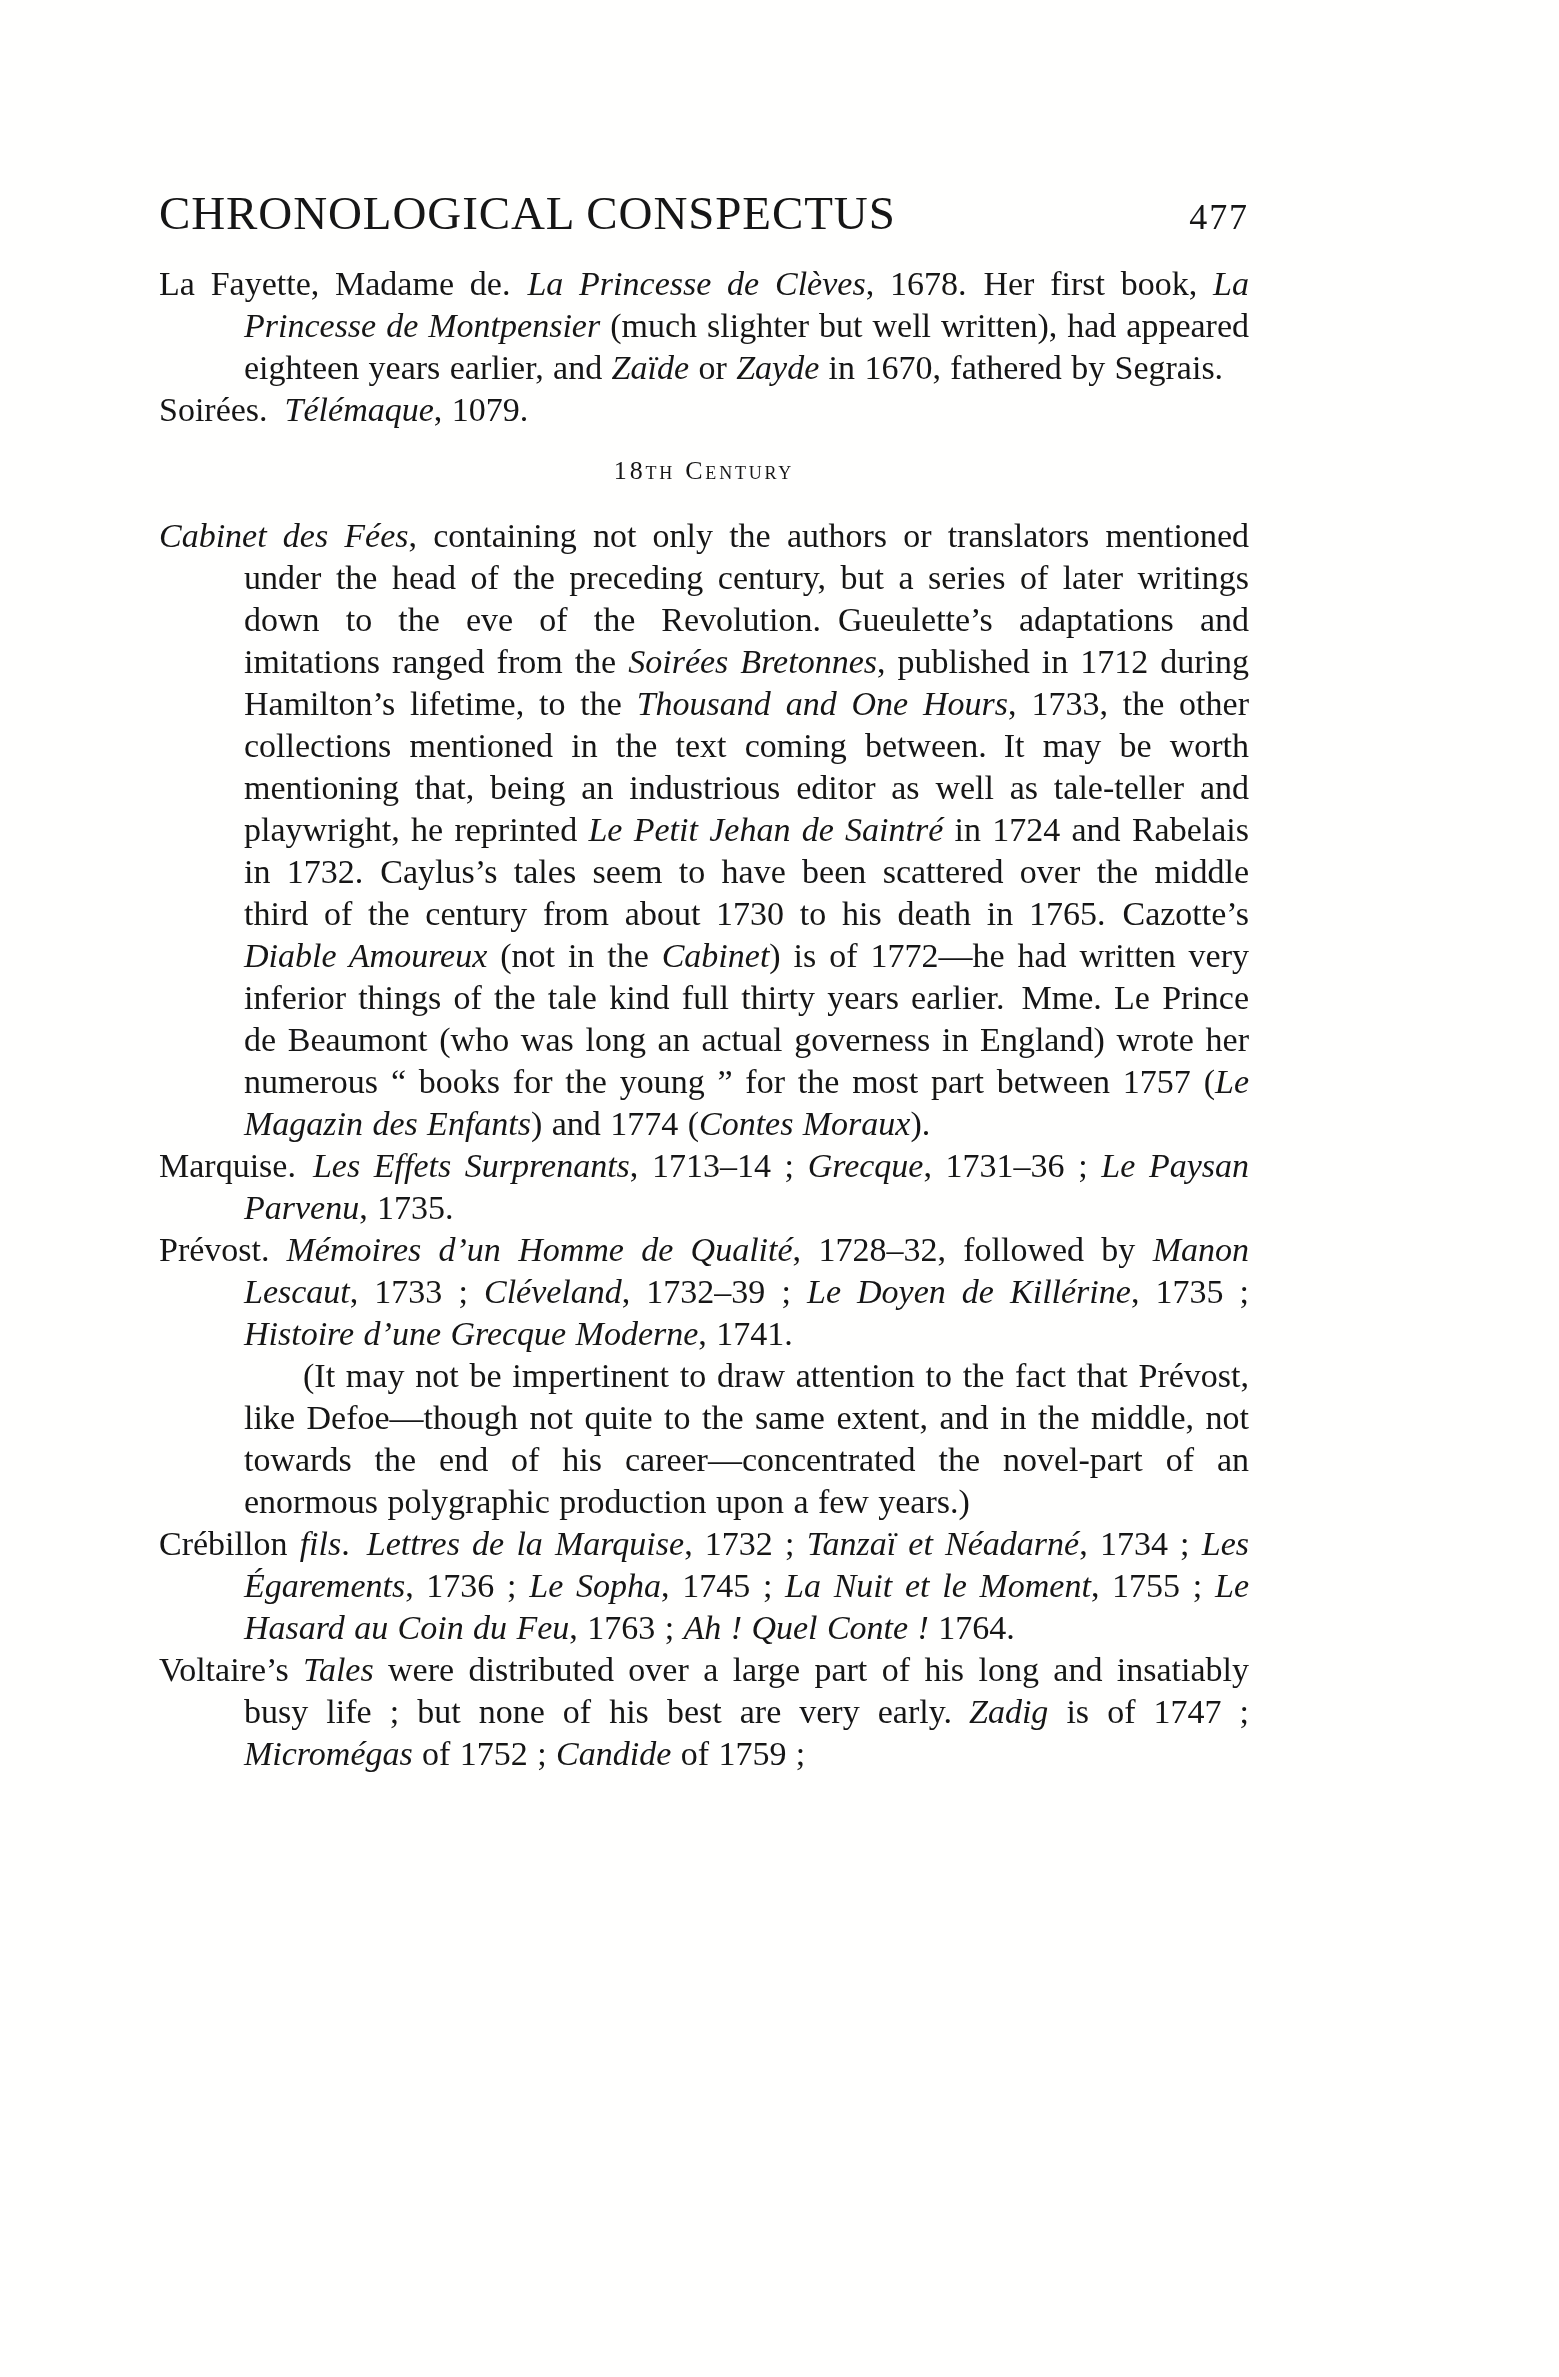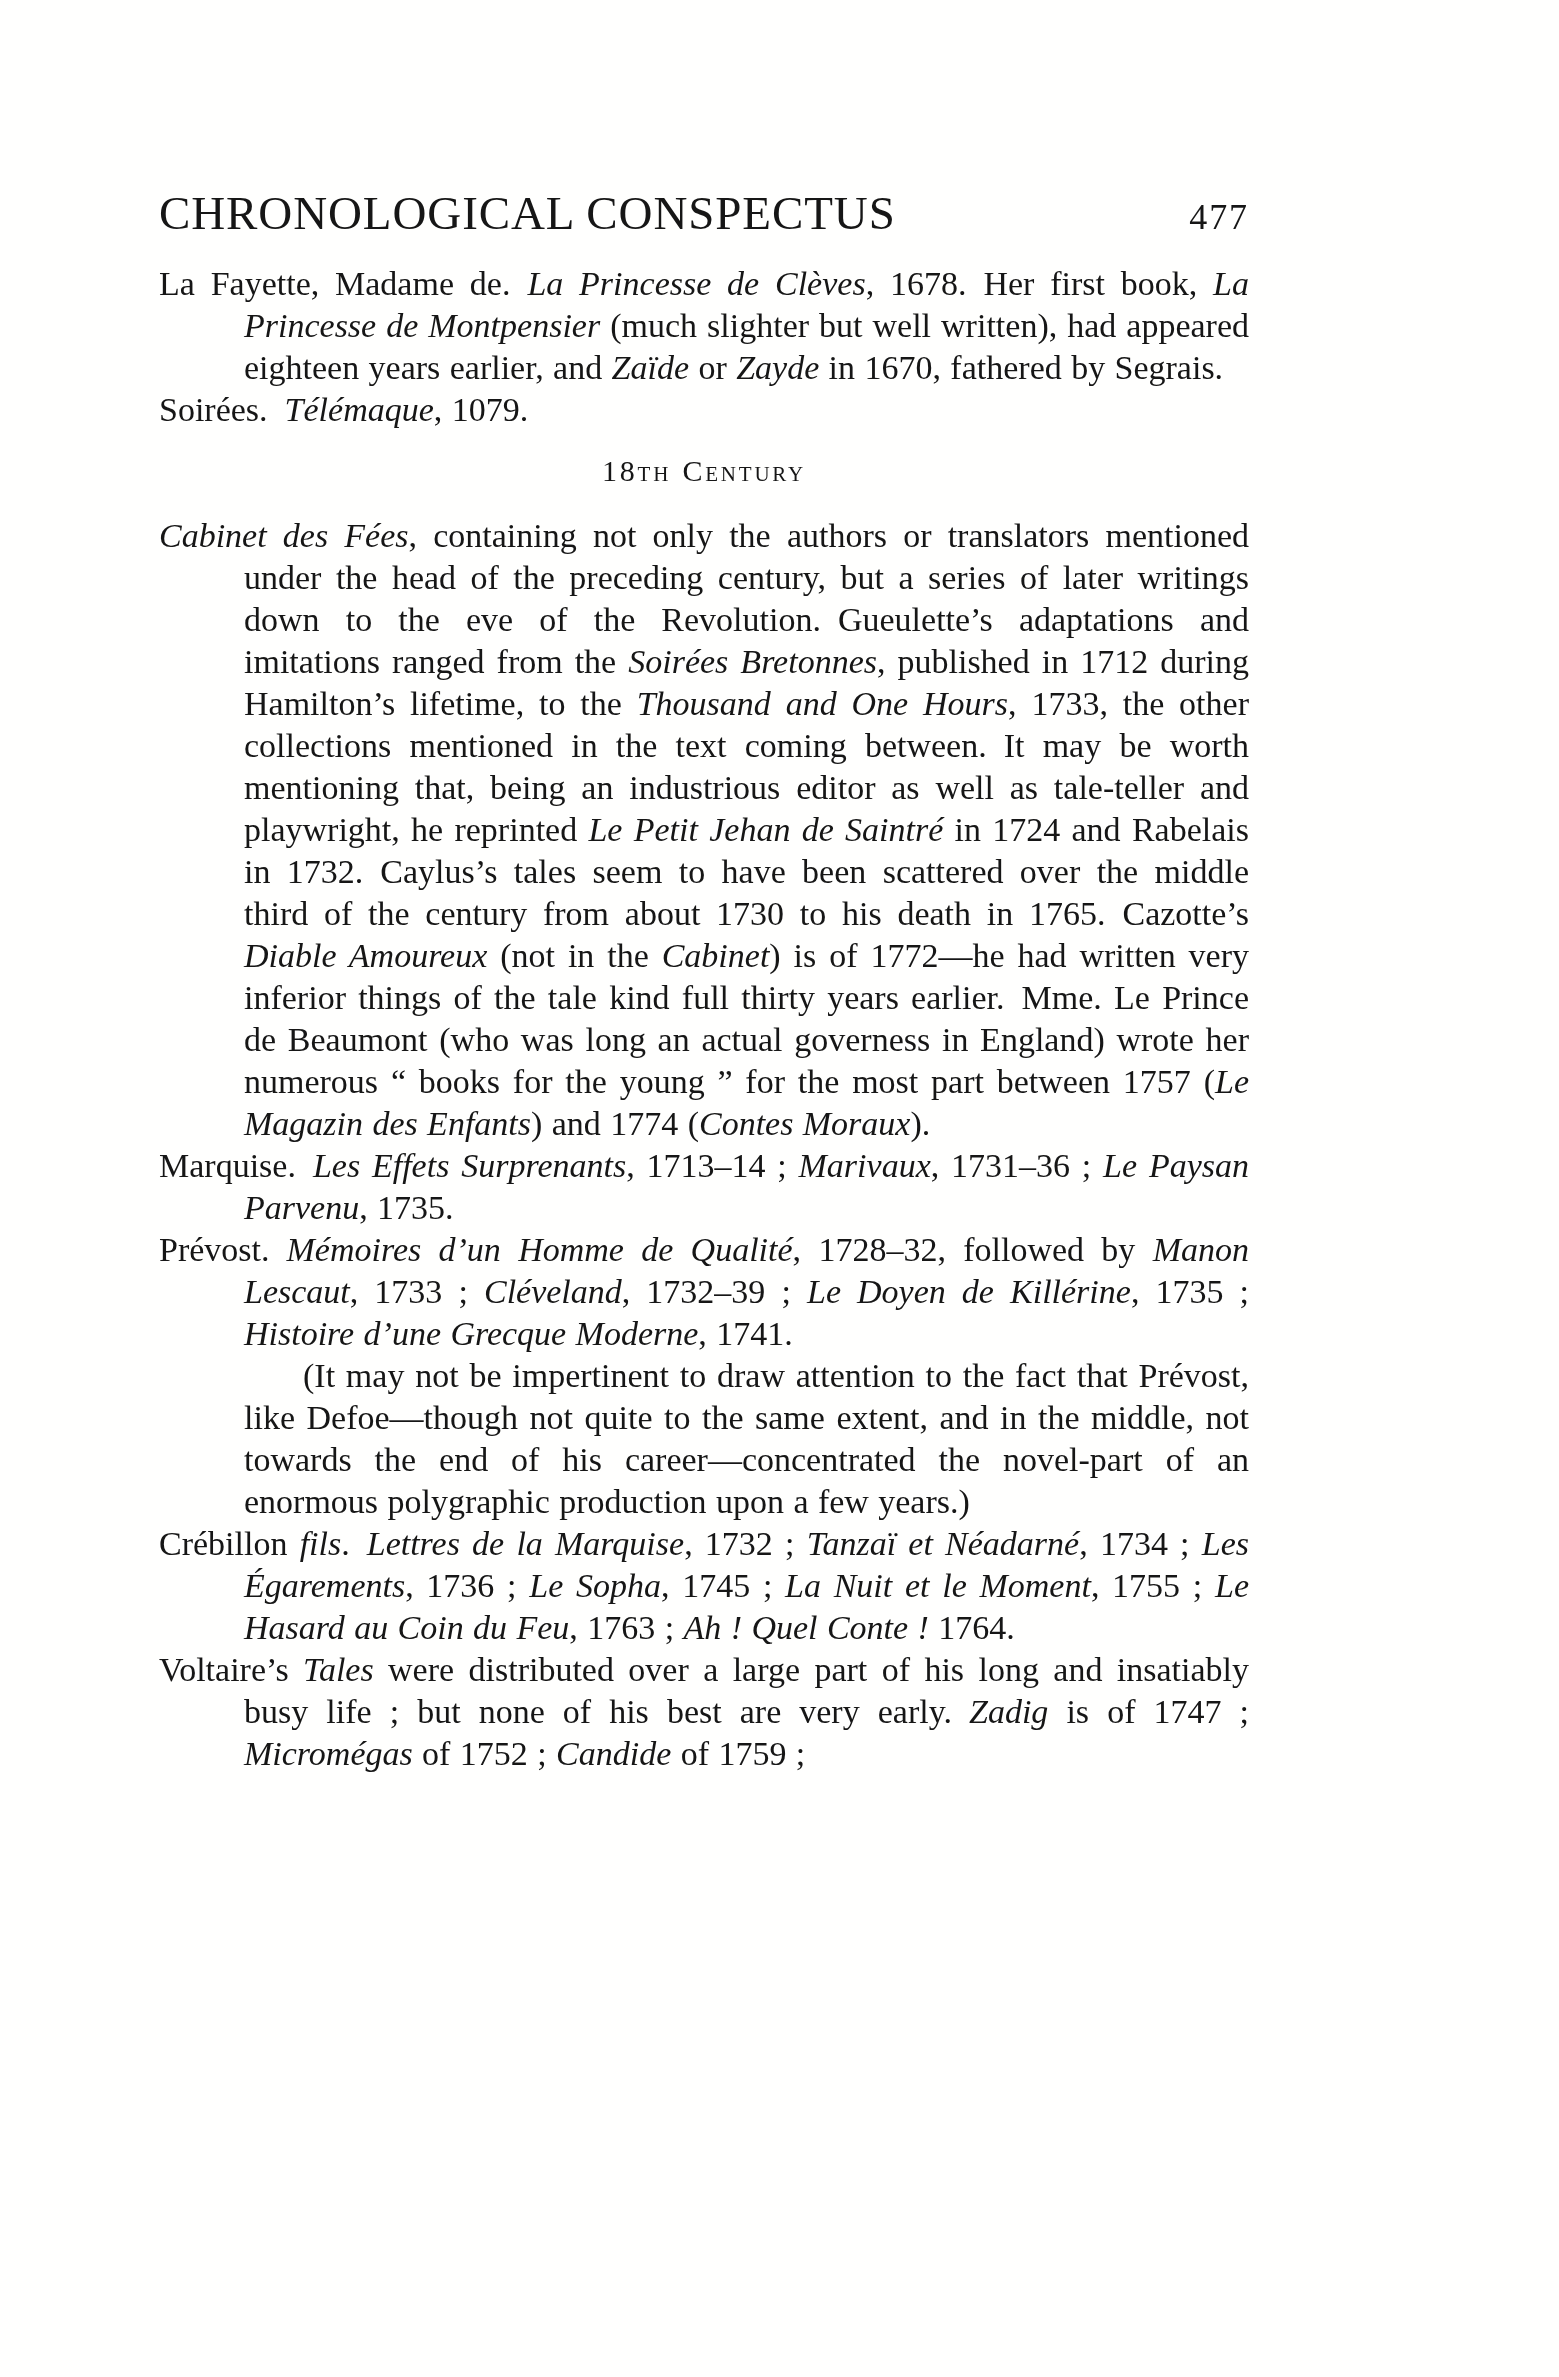--- a/index.html
+++ b/index.html
@@ -45,42 +45,42 @@
     padding-left: 85px;
     text-indent: -85px;
   }
   .entry.note {
     text-indent: 59px;
   }
   .section-heading {
     text-align: center;
     font-variant: small-caps;
     letter-spacing: 2.8px;
-    font-size: 30px;
+    font-size: 26px;
     margin: 19px 0 23px 0;
     padding-left: 0;
     text-indent: 0;
   }
   .it { font-style: italic; }
 </style>
 </head>
 <body>
 
 <div class="page">
   <div class="text-block">
     <div class="page-header">
       <span>CHRONOLOGICAL CONSPECTUS</span>
       <span class="page-number">477</span>
     </div>
     <div class="body-text">
         <div class="entry"><span class="ro">La Fayette, Madame de. </span><span class="it">La Princesse de Clèves</span><span class="ro">, 1678. Her first book, </span><span class="it">La Princesse de Montpensier</span><span class="ro"> (much slighter but well written), had appeared eighteen years earlier, and </span><span class="it">Zaïde</span><span class="ro"> or </span><span class="it">Zayde</span><span class="ro"> in 1670, fathered by Segrais.</span></div>
         <div class="entry"><span class="ro">Soirées. </span><span class="it">Télémaque</span><span class="ro">, 1079.</span></div>
         <div class="section-heading">18th Century</div>
         <div class="entry"><span class="it">Cabinet des Fées</span><span class="ro">, containing not only the authors or translators mentioned under the head of the preceding century, but a series of later writings down to the eve of the Revolution. Gueulette’s adaptations and imitations ranged from the </span><span class="it">Soirées Bretonnes</span><span class="ro">, published in 1712 during Hamilton’s lifetime, to the </span><span class="it">Thousand and One Hours</span><span class="ro">, 1733, the other collections mentioned in the text coming between. It may be worth mentioning that, being an industrious editor as well as tale-teller and playwright, he reprinted </span><span class="it">Le Petit Jehan de Saintré</span><span class="ro"> in 1724 and Rabelais in 1732. Caylus’s tales seem to have been scattered over the middle third of the century from about 1730 to his death in 1765. Cazotte’s </span><span class="it">Diable Amoureux</span><span class="ro"> (not in the </span><span class="it">Cabinet</span><span class="ro">) is of 1772—he had written very inferior things of the tale kind full thirty years earlier. Mme. Le Prince de Beaumont (who was long an actual governess in England) wrote her numerous “&nbsp;books for the young&nbsp;” for the most part between 1757 (</span><span class="it">Le Magazin des Enfants</span><span class="ro">) and 1774 (</span><span class="it">Contes Moraux</span><span class="ro">).</span></div>
-        <div class="entry"><span class="ro">Marquise. </span><span class="it">Les Effets Surprenants</span><span class="ro">, 1713–14&nbsp;; </span><span class="it">Marivaux</span><span class="ro">, 1731–36&nbsp;; </span><span class="it">Le Paysan Parvenu</span><span class="ro">, 1735.</span></div>
+        <div class="entry"><span class="ro">Marquise. </span><span class="it">Les Effets Surprenants</span><span class="ro">, 1713–14&nbsp;; </span><span class="it">Grecque</span><span class="ro">, 1731–36&nbsp;; </span><span class="it">Le Paysan Parvenu</span><span class="ro">, 1735.</span></div>
         <div class="entry"><span class="ro">Prévost. </span><span class="it">Mémoires d’un Homme de Qualité</span><span class="ro">, 1728–32, followed by </span><span class="it">Manon Lescaut</span><span class="ro">, 1733&nbsp;; </span><span class="it">Cléveland</span><span class="ro">, 1732–39&nbsp;; </span><span class="it">Le Doyen de Killérine</span><span class="ro">, 1735&nbsp;; </span><span class="it">Histoire d’une Grecque Moderne</span><span class="ro">, 1741.</span></div>
         <div class="entry note"><span class="ro">(It may not be impertinent to draw attention to the fact that Prévost, like Defoe—though not quite to the same extent, and in the middle, not towards the end of his career—concentrated the novel-part of an enormous polygraphic production upon a few years.)</span></div>
         <div class="entry"><span class="ro">Crébillon </span><span class="it">fils</span><span class="ro">. </span><span class="it">Lettres de la Marquise</span><span class="ro">, 1732&nbsp;; </span><span class="it">Tanzaï et Néadarné</span><span class="ro">, 1734&nbsp;; </span><span class="it">Les Égarements</span><span class="ro">, 1736&nbsp;; </span><span class="it">Le Sopha</span><span class="ro">, 1745&nbsp;; </span><span class="it">La Nuit et le Moment</span><span class="ro">, 1755&nbsp;; </span><span class="it">Le Hasard au Coin du Feu</span><span class="ro">, 1763&nbsp;; </span><span class="it">Ah&nbsp;! Quel Conte&nbsp;!</span><span class="ro"> 1764.</span></div>
         <div class="entry"><span class="ro">Voltaire’s </span><span class="it">Tales</span><span class="ro"> were distributed over a large part of his long and insatiably busy life&nbsp;; but none of his best are very early. </span><span class="it">Zadig</span><span class="ro"> is of 1747&nbsp;; </span><span class="it">Micromégas</span><span class="ro"> of 1752&nbsp;; </span><span class="it">Candide</span><span class="ro"> of 1759&nbsp;;</span></div>
       </div>
   </div>
 </div>
 
 
 </body></html>

